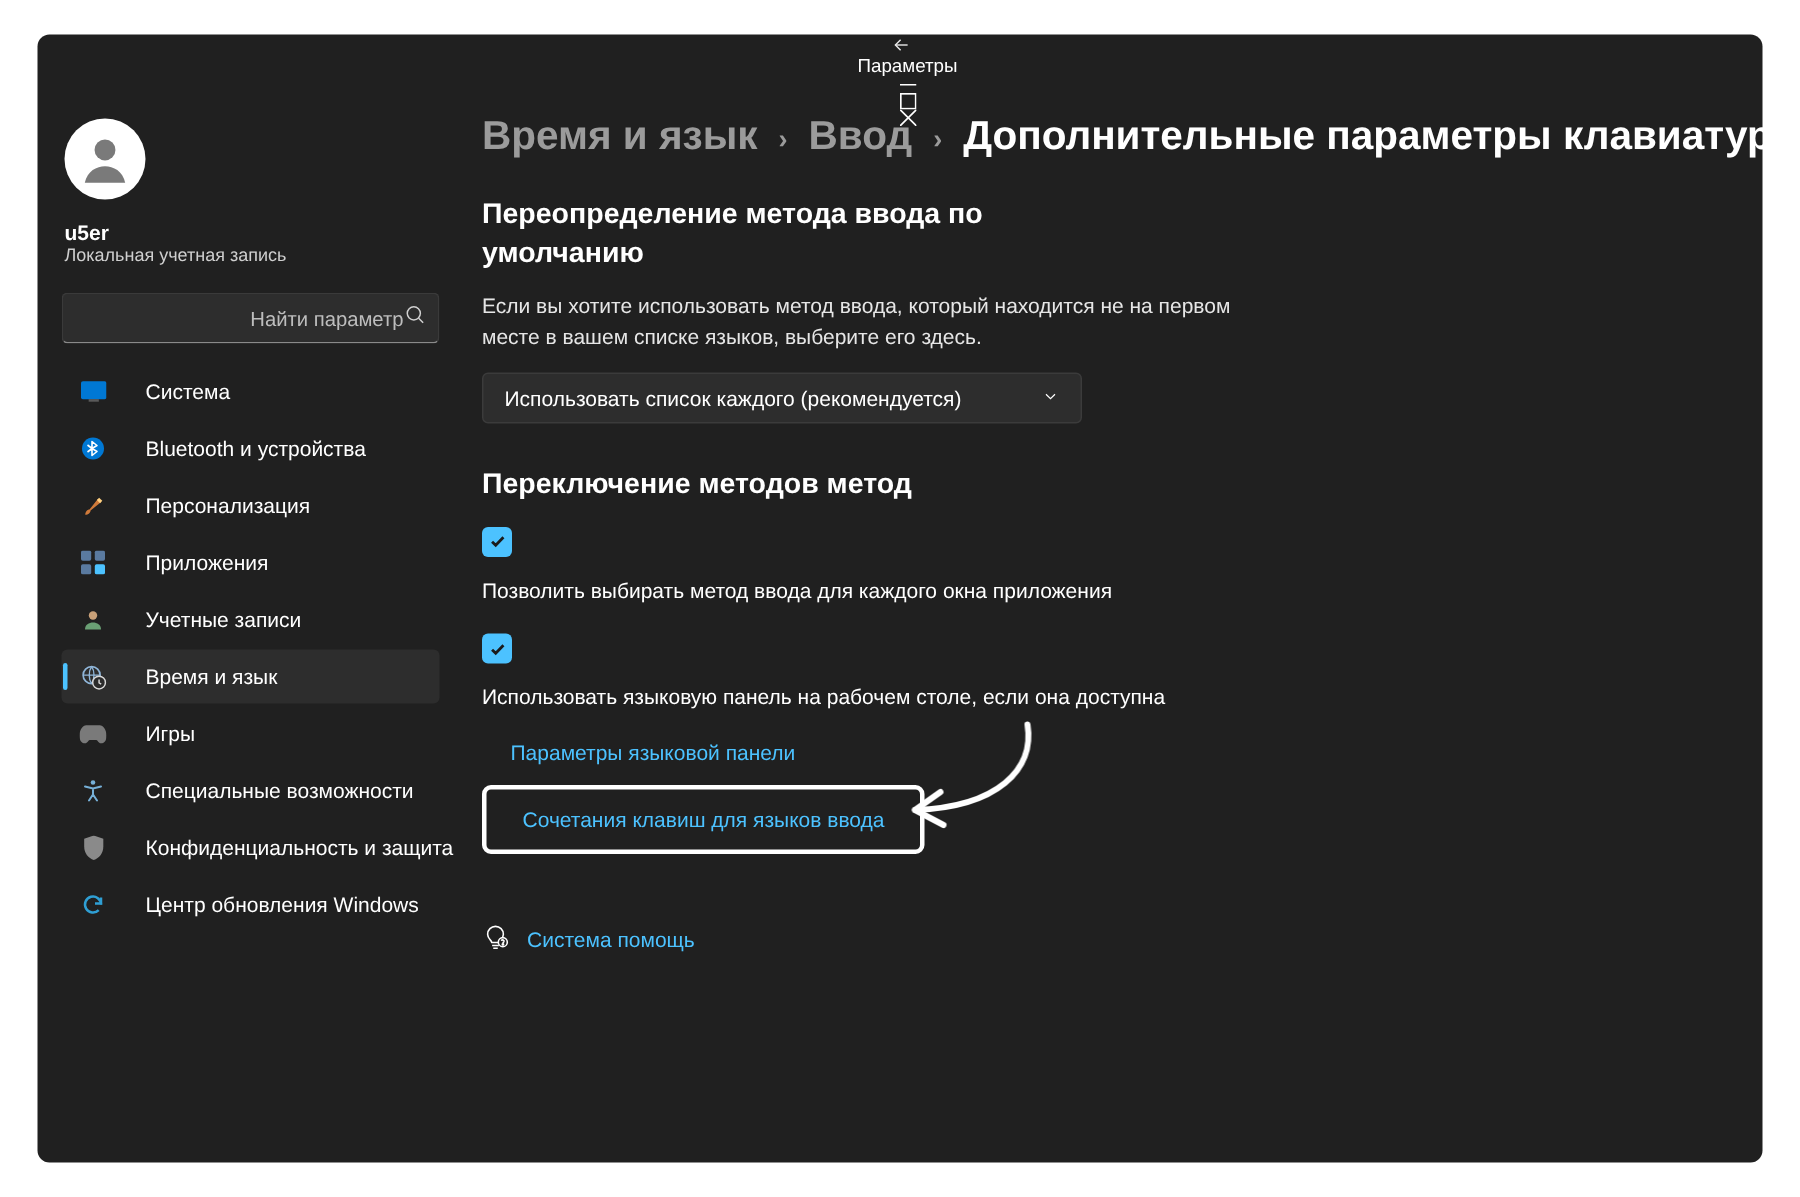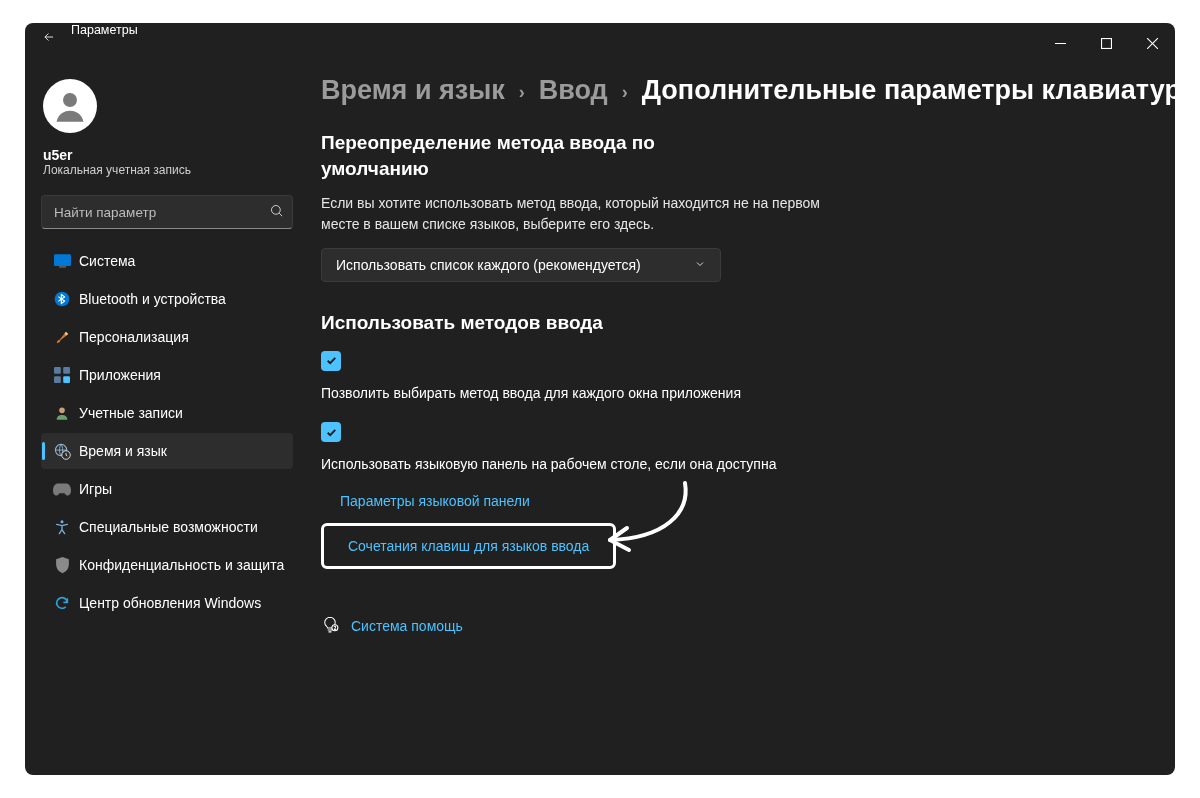--- a/index.html
+++ b/index.html
@@ -4,22 +4,22 @@
 <style>
   * { box-sizing: border-box; margin: 0; padding: 0; }
   html, body { width: 1200px; height: 798px; font-family: "Segoe UI", Tahoma, sans-serif; background: #fff; }
   .frame { position: relative; width: 1200px; height: 798px; }
   .window {
     position: absolute; left: 25px; top: 23px; width: 1150px; height: 752px;
     background: #202020; border-radius: 8px; color: #fff; overflow: hidden;
   }
   
   .titlebar {
-    display: flex; height: 40px; padding: 0 0 0 10px;
-    color: #fff; font-size: 12.5px;
+    display: flex; align-items: center; height: 40px; padding: 0 0 0 10px;
+    color: #fff; font-size: 12.5px; flex-direction: column;
   }
   .titlebar .back {
     width: 28px; height: 28px; display:flex; align-items:center; justify-content:center;
     color: #fff; margin-right: 8px; opacity: .9;
   }
   .titlebar .title { flex: 0 0 auto; }
   .titlebar .spacer { flex: 1; }
   .winbtn {
     width: 46px; height: 40px; display:flex; align-items:center; justify-content:center;
     color: #fff; font-size: 12px;
@@ -33,27 +33,27 @@
     display:flex; align-items:center; justify-content:center;
   }
   .user-name { font-size: 14px; font-weight:600; }
   .user-sub { font-size: 12px; color: #cfcfcf; }
   .searchbox {
     display:flex; align-items:center; background: #2d2d2d; border: 1px solid #3a3a3a;
     border-bottom: 1px solid #8a8a8a; border-radius: 4px; height: 34px; padding: 0 8px 0 12px;
     margin-bottom: 14px;
   }
   .searchbox input {
-    flex:1; background: transparent; border:none; outline:none; color:#fff; font-size: 13.5px;
+    flex:1; background: transparent; border:none; outline:none; color:#fff; font-size: 13.5px; text-align: right;
   }
   .searchbox input::placeholder { color: #bdbdbd; }
   .searchbox .sicon { color:#d0d0d0; }
   .navlist { display:flex; flex-direction:column; gap: 2px; margin-top: 6px;}
   .navitem {
-    display:flex; align-items:center; gap: 8px; height: 36px; padding: 0 10px 0 12px;
+    display:flex; align-items:center; gap: 26px; height: 36px; padding: 0 10px 0 12px;
     border-radius: 4px; font-size: 14px; color:#fff; position: relative;
   }
   .navitem.sel { background: #2d2d2d; }
   .navitem.sel::before {
     content:""; position:absolute; left: 1px; top: 9px; bottom: 9px; width: 3px;
     background: #4cc2ff; border-radius: 2px;
   }
   .nicon { width: 18px; height: 18px; display:flex; align-items:center; justify-content:center; flex-shrink:0;}
   .navitem span.label { white-space: nowrap; }
   
@@ -252,21 +252,21 @@
 
         <div class="section-h">Переопределение метода ввода по умолчанию</div>
         <div class="hint">Если вы хотите использовать метод ввода, который находится не на первом месте в вашем списке языков, выберите его здесь.</div>
         <div class="dropdown">
           <span>Использовать список каждого (рекомендуется)</span>
           <span><svg width="12" height="12" viewBox="0 0 24 24" fill="none" stroke="currentColor" stroke-width="1.6">
                 <path d="M6 9l6 6 6-6"></path>
               </svg></span>
         </div>
 
-        <div class="section-h2">Использовать методов ввода</div>
+        <div class="section-h2">Переключение методов метод</div>
 
         <div class="checkrow">
           <div class="chk">
             <svg width="13" height="13" viewBox="0 0 24 24" fill="none" stroke="#1b1b1b" stroke-width="3.4">
                 <path d="M5 12.5l4.5 4.5L19 7"></path>
               </svg>
           </div>
           <span>Позволить выбирать метод ввода для каждого окна приложения</span>
         </div>
 

